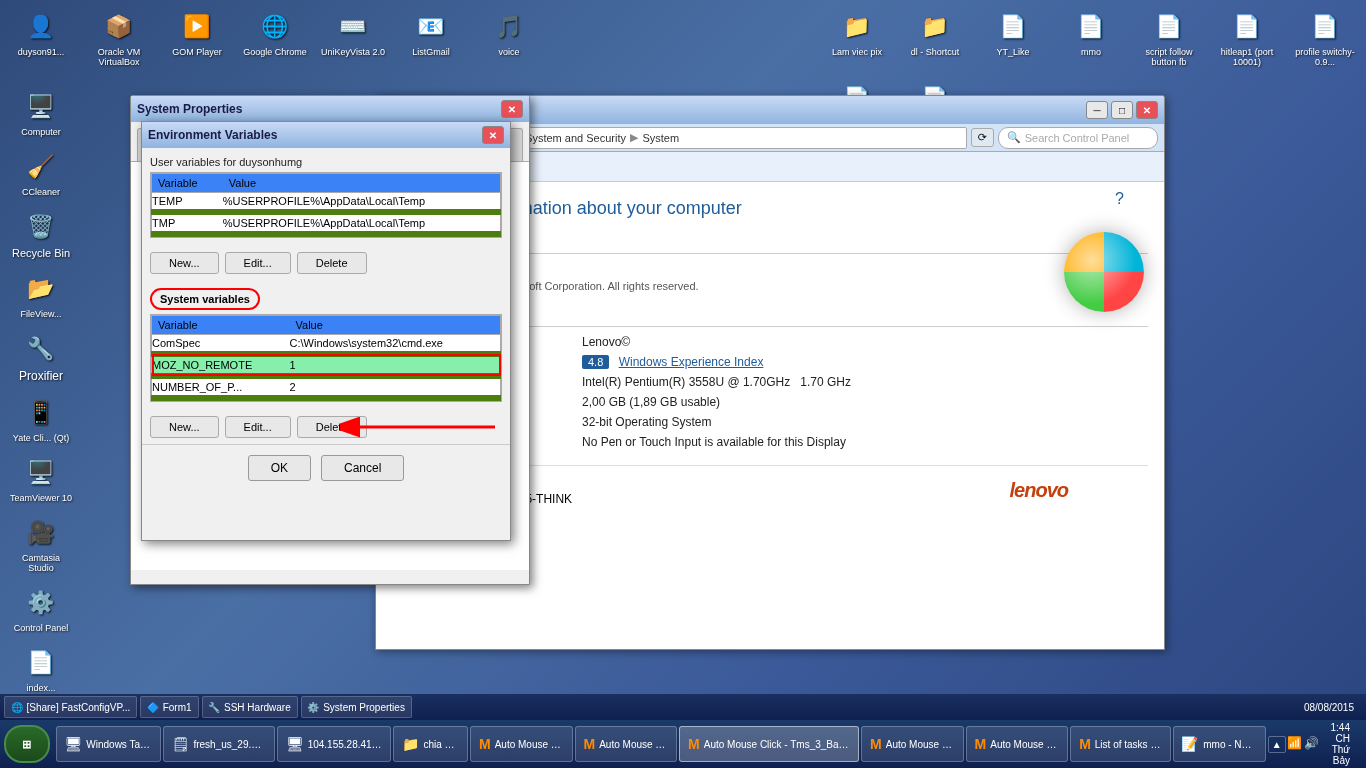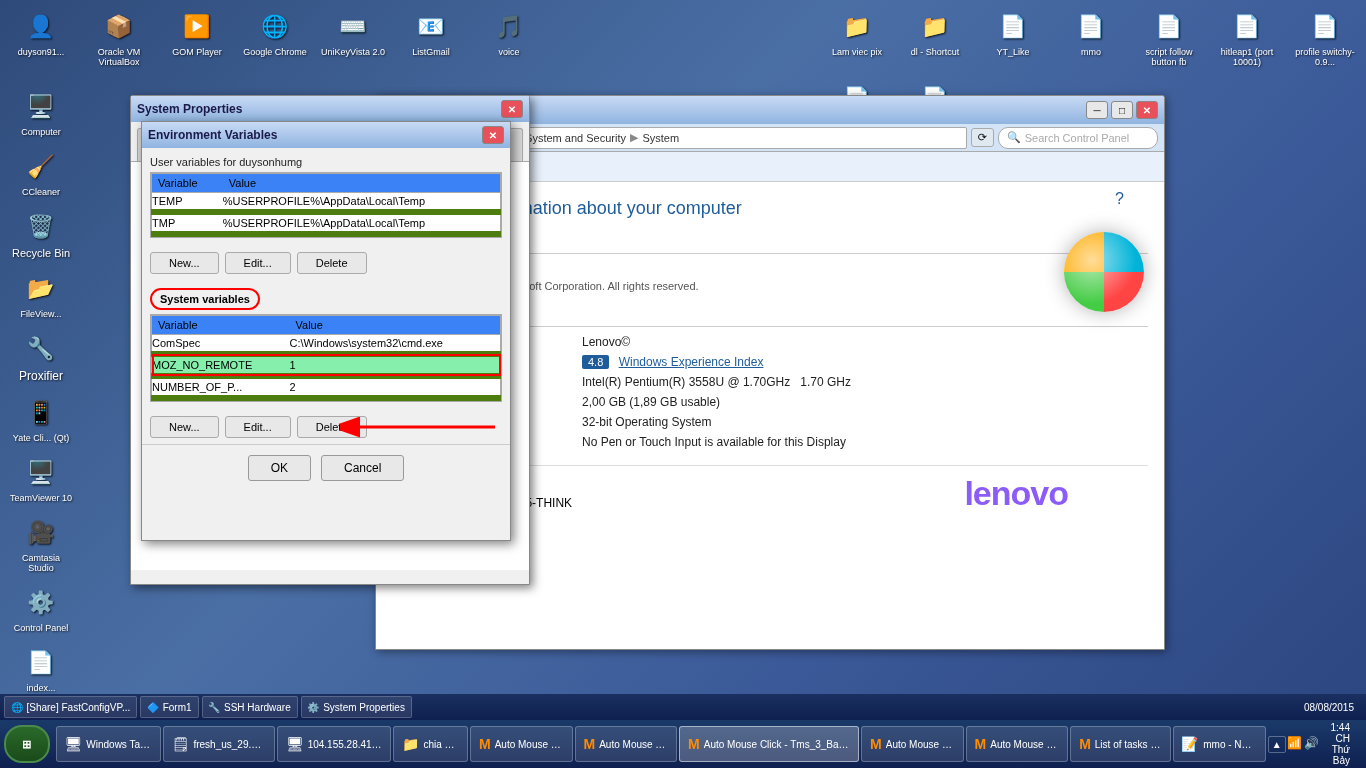--- a/index.html
+++ b/index.html
@@ -690,21 +690,21 @@
       <div style="margin-top:12px;border-top:1px solid #ddd;padding-top:8px;">
         <div style="display:flex;align-items:center;gap:20px;">
           <div>
             <div style="font-size:12px;color:#555;margin-bottom:4px;">Lenovo© support</div>
             <div style="font-size:12px;display:flex;gap:10px;">
               <span style="color:#555;">Phone number:</span>
               <span>1-866-45-THINK</span>
             </div>
           </div>
           <div style="margin-left:auto;margin-right:80px;">
-            <span style="font-size:34px;font-weight:bold;color:#8b5cf6;letter-spacing:-1px;">lenovo</span>
+            <span style="font-size:20px;font-style:italic;font-weight:bold;color:#c2410c;letter-spacing:-1px;">lenovo</span>
           </div>
         </div>
       </div>
     </div>
   </div>
 
   <div class="sys-props-dialog" style="position:absolute;top:95px;left:130px;width:400px;height:490px;z-index:15;">
 
     <div class="env-dialog-titlebar">
       <span class="env-dialog-title">System Properties</span>

